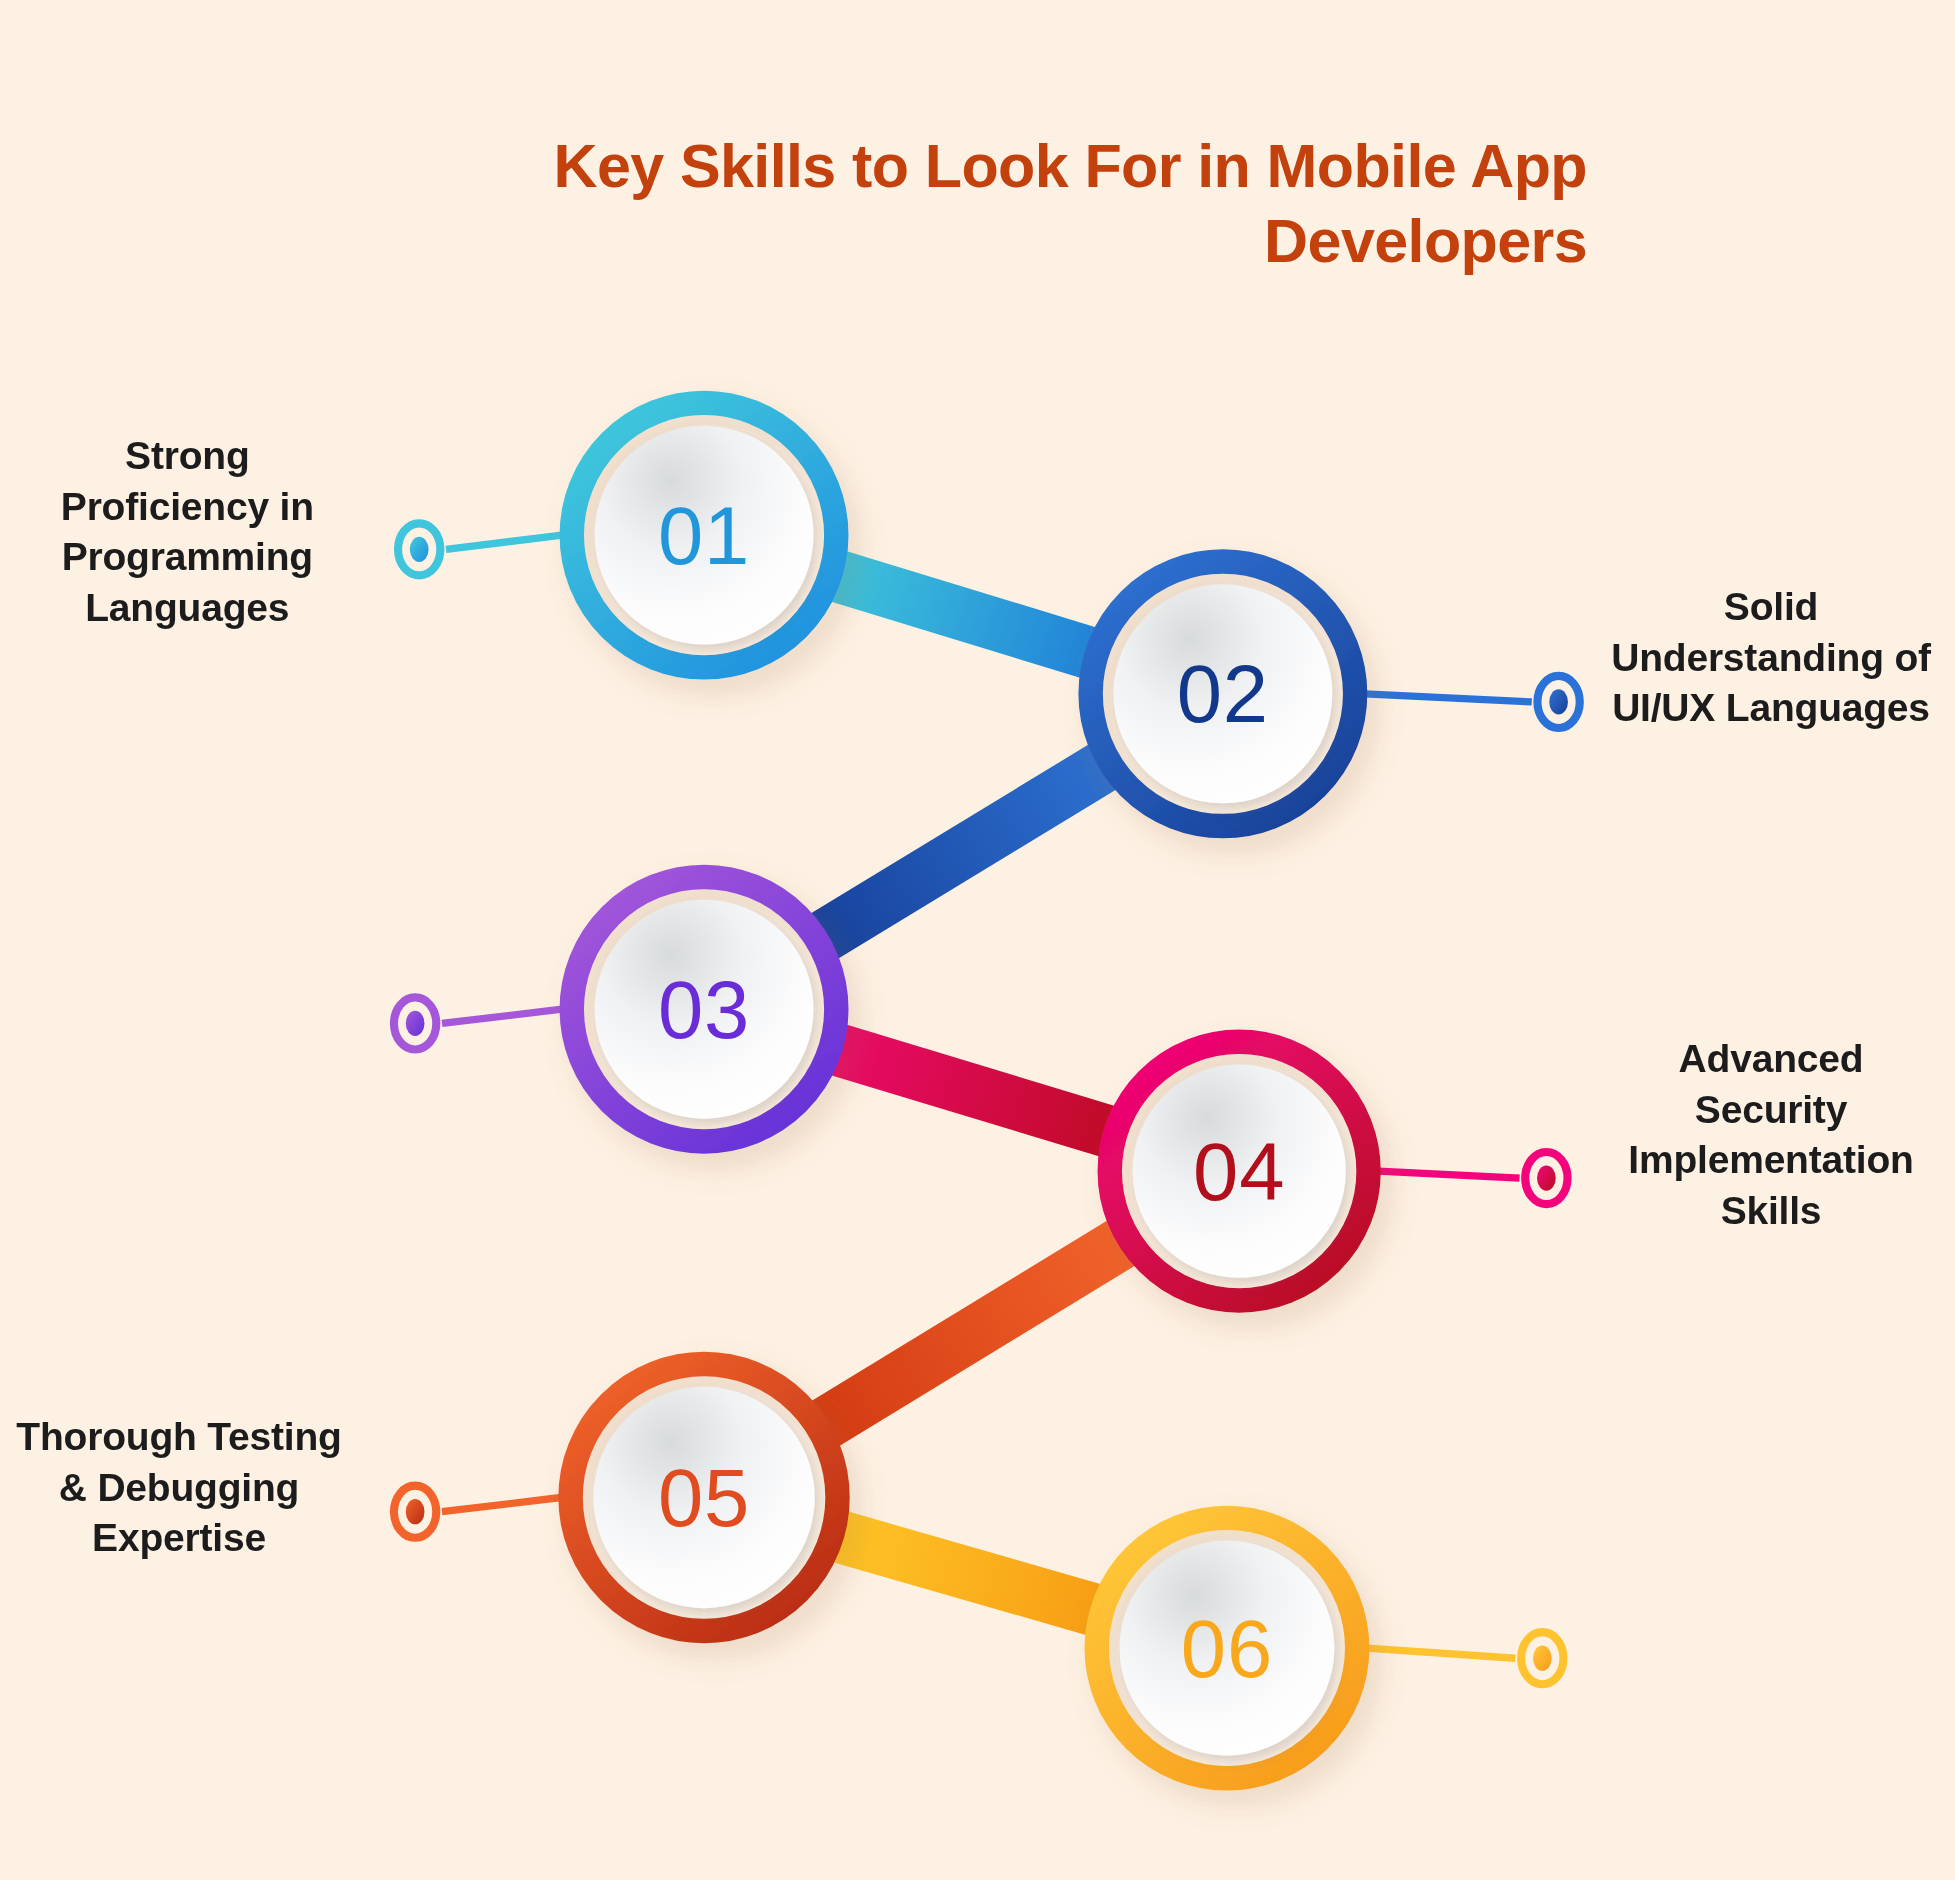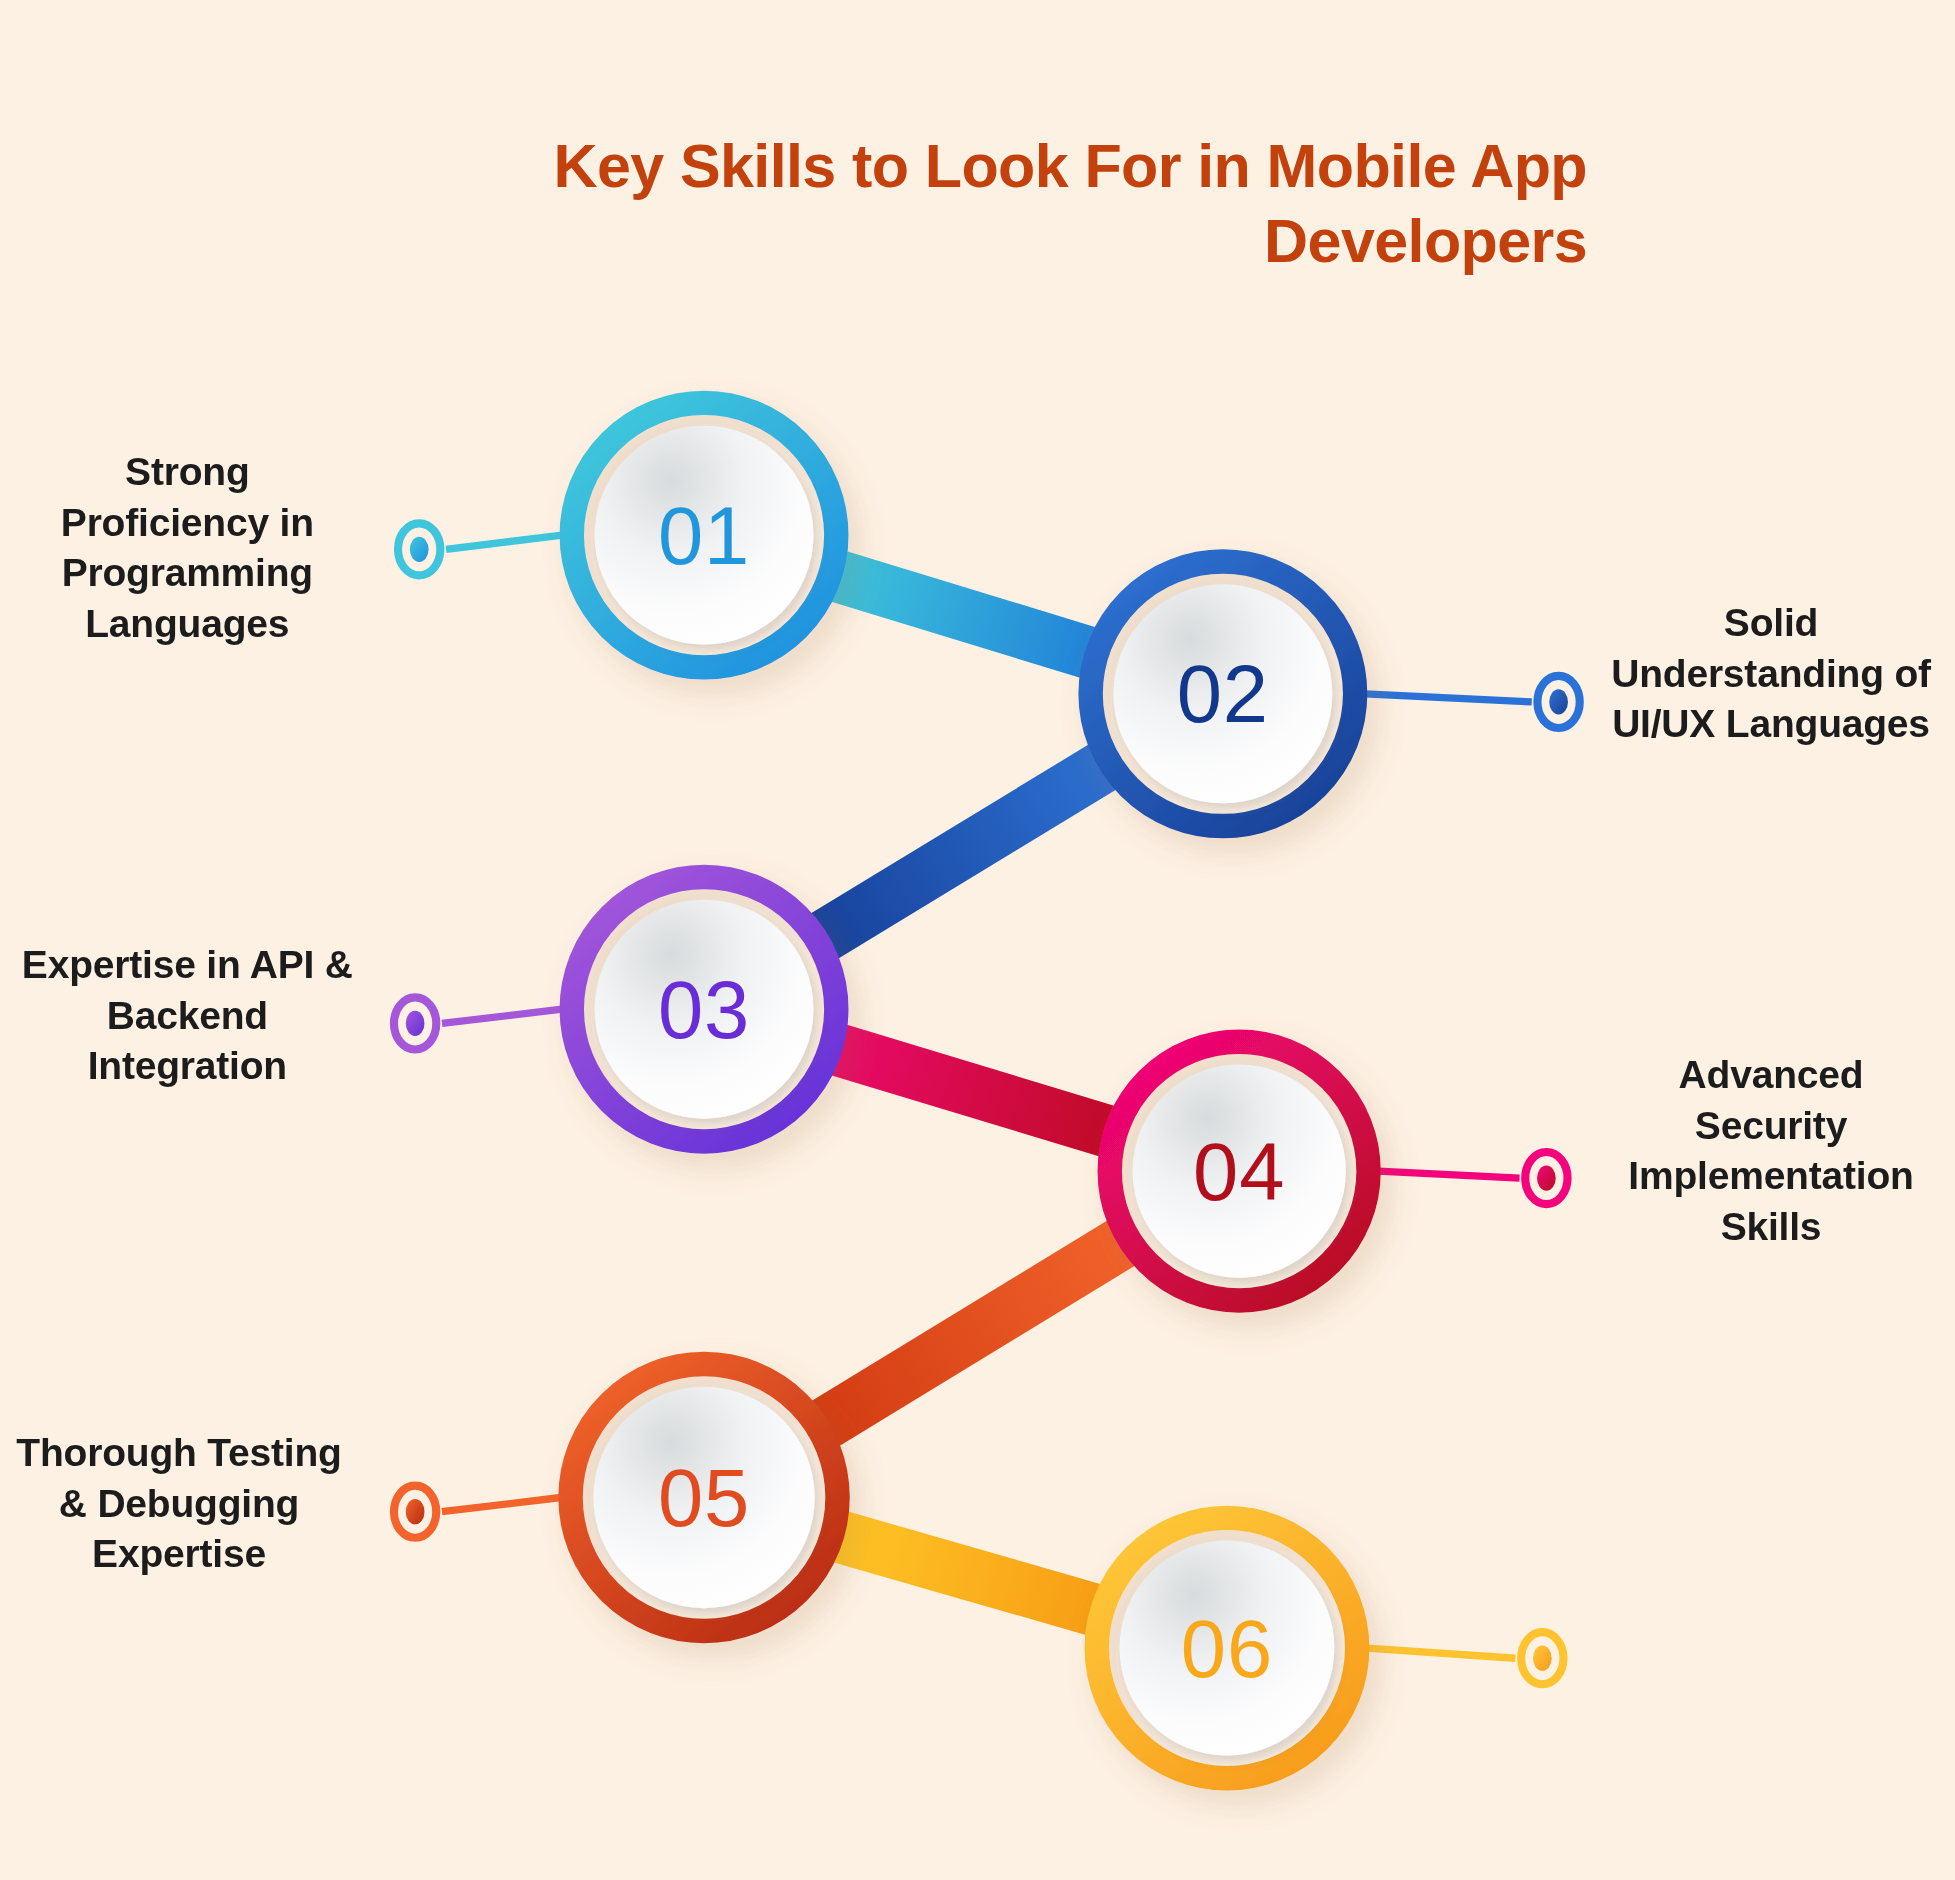--- a/index.html
+++ b/index.html
@@ -28,21 +28,21 @@
     text-align:right;color:#c2410c;
     font-size:61px;line-height:1.24;font-weight:700;letter-spacing:-0.6px;
   }
 
   
   #diagram{position:absolute;left:0;top:0;width:1955px;height:1880px;}
 
   
   .label{
     position:absolute;color:#1c1c1c;font-weight:700;
-    font-size:39px;line-height:1.30;letter-spacing:-0.2px;margin-top:16px;
+    font-size:39px;line-height:1.30;letter-spacing:-0.2px;
   }
   .label.left{text-align:center;}
   .label.right{text-align:center;}
 </style>
 </head>
 <body>
 
 <div id="stage">
 
 
@@ -190,18 +190,17 @@
         <g>
           <circle cx="3015" cy="4050" r="320" fill="none" stroke="url(#ringGrad5)" stroke-width="60" filter="url(#softShadow)"></circle>
           <circle cx="3015" cy="4050" r="264" fill="url(#innerDisc)" filter="url(#discShadow)"></circle>
           <text x="3015" y="4050" text-anchor="middle" dominant-baseline="central" fill="#F9A81C" font-family="&quot;Liberation Sans&quot;, sans-serif" font-size="200" font-weight="500" letter-spacing="2">06</text>
         </g>
       </g>
   </svg>
 
   <div class="label left" style="left:16.3px;  top:431px; width:342px;">Strong Proficiency in Programming Languages</div>
   <div class="label right" style="left:1600px;top:582px; width:342px;">Solid Understanding of UI/UX Languages</div>
-  <div class="label left" style="left:16.3px;  top:924px; width:342px;">Expertise in API &amp; Backend Integration</div>
   <div class="label right" style="left:1600px;top:1034px; width:342px;">Advanced Security Implementation Skills</div>
   <div class="label left" style="left:8px;  top:1412px; width:342px;">Thorough Testing &amp; Debugging Expertise</div>
 
 </div>
 
 
 </body></html>

